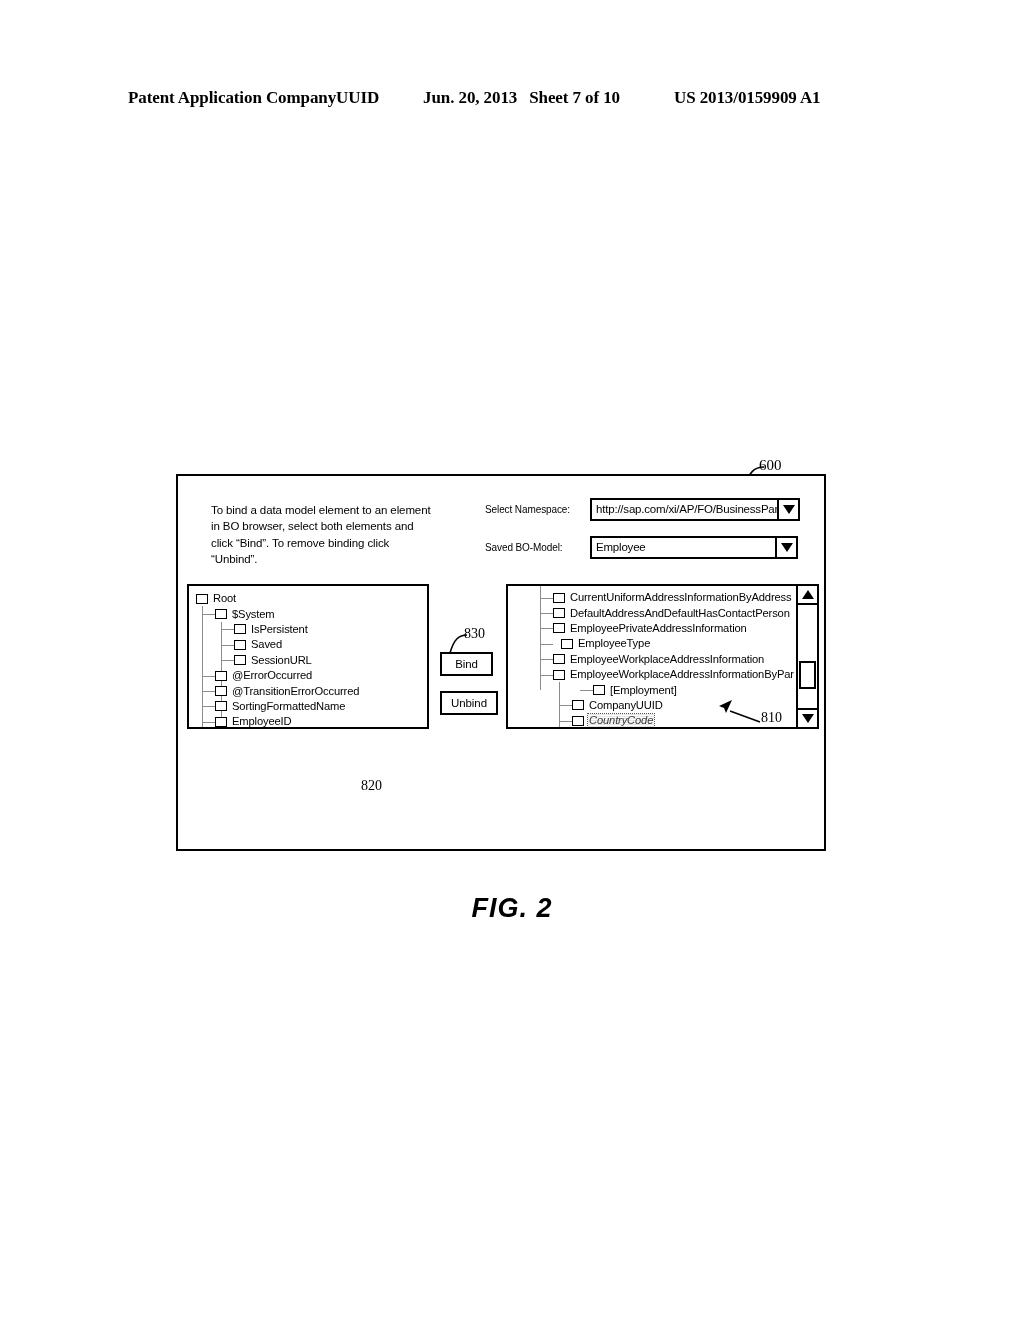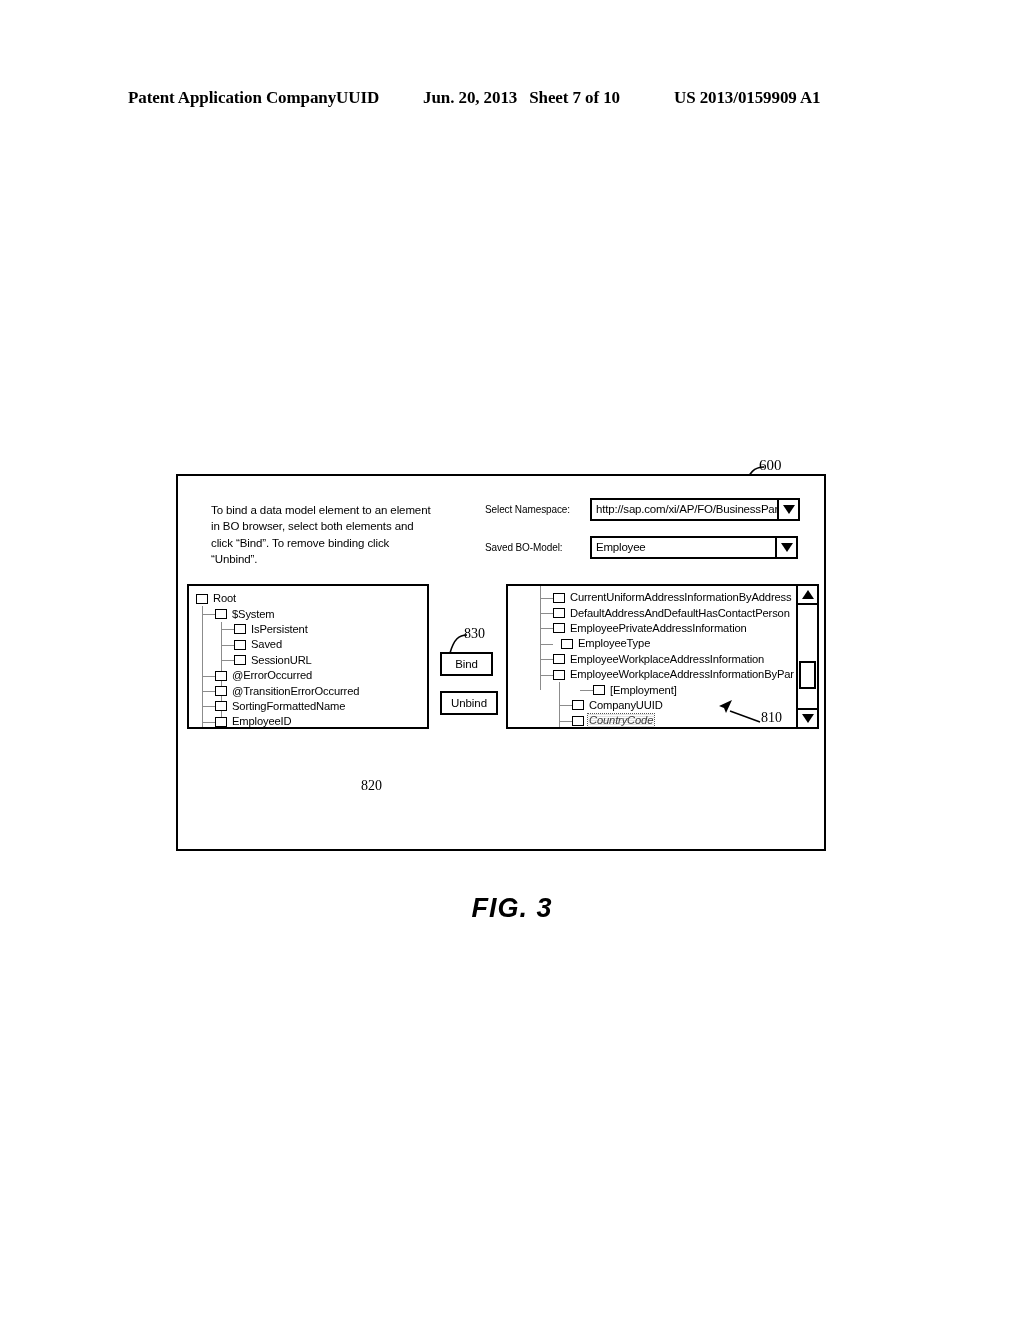--- a/index.html
+++ b/index.html
@@ -562,13 +562,13 @@
       <path d="M16,2 L3,8 L8,10 L10,15 Z" fill="#000"></path>
     </svg>
     <svg class="ref810-lead" viewBox="0 0 32 14">
       <path d="M1,1 L31,12" stroke="#000" stroke-width="1.5" fill="none"></path>
     </svg>
     <span class="ref810-label">810</span>
   </div>
 
 </div>
 
-<div class="fig-caption">FIG.  3</div>
+<div class="fig-caption">FIG.  2</div>
 
 </body></html>

